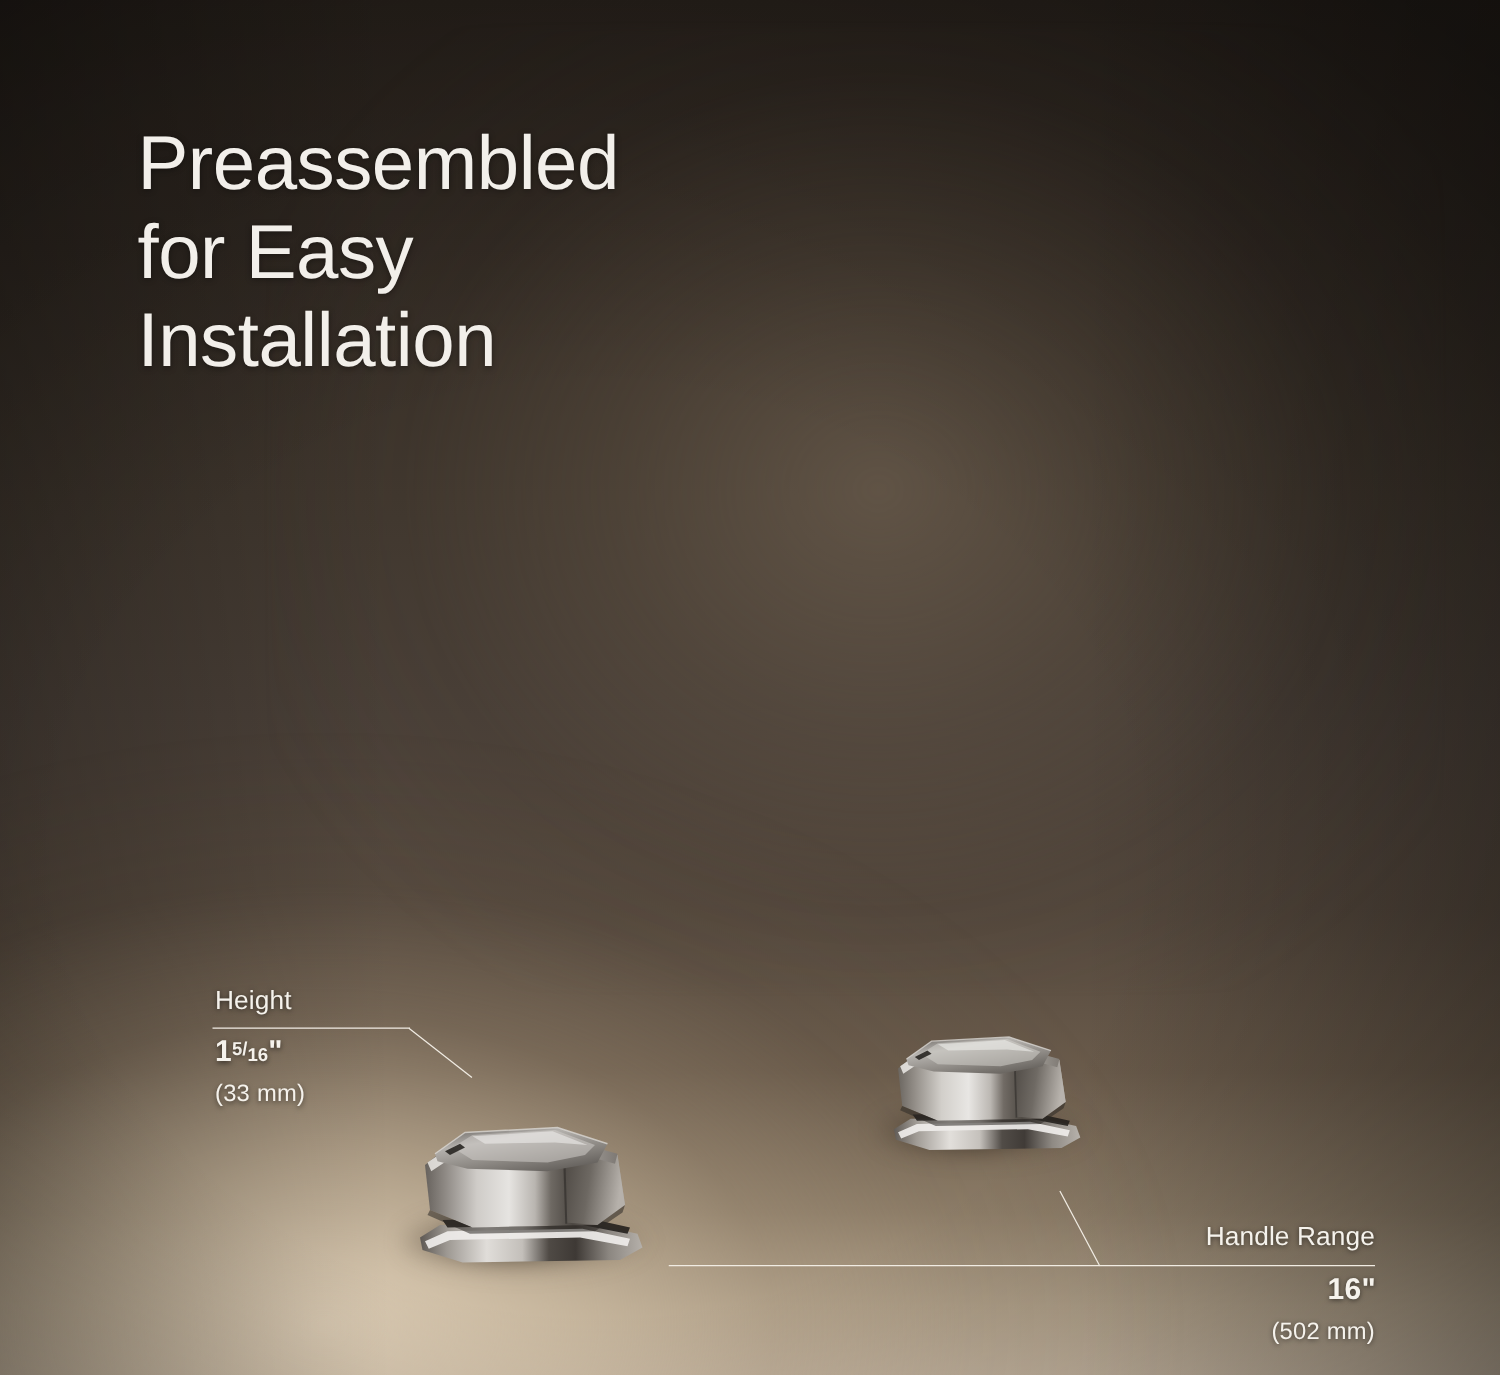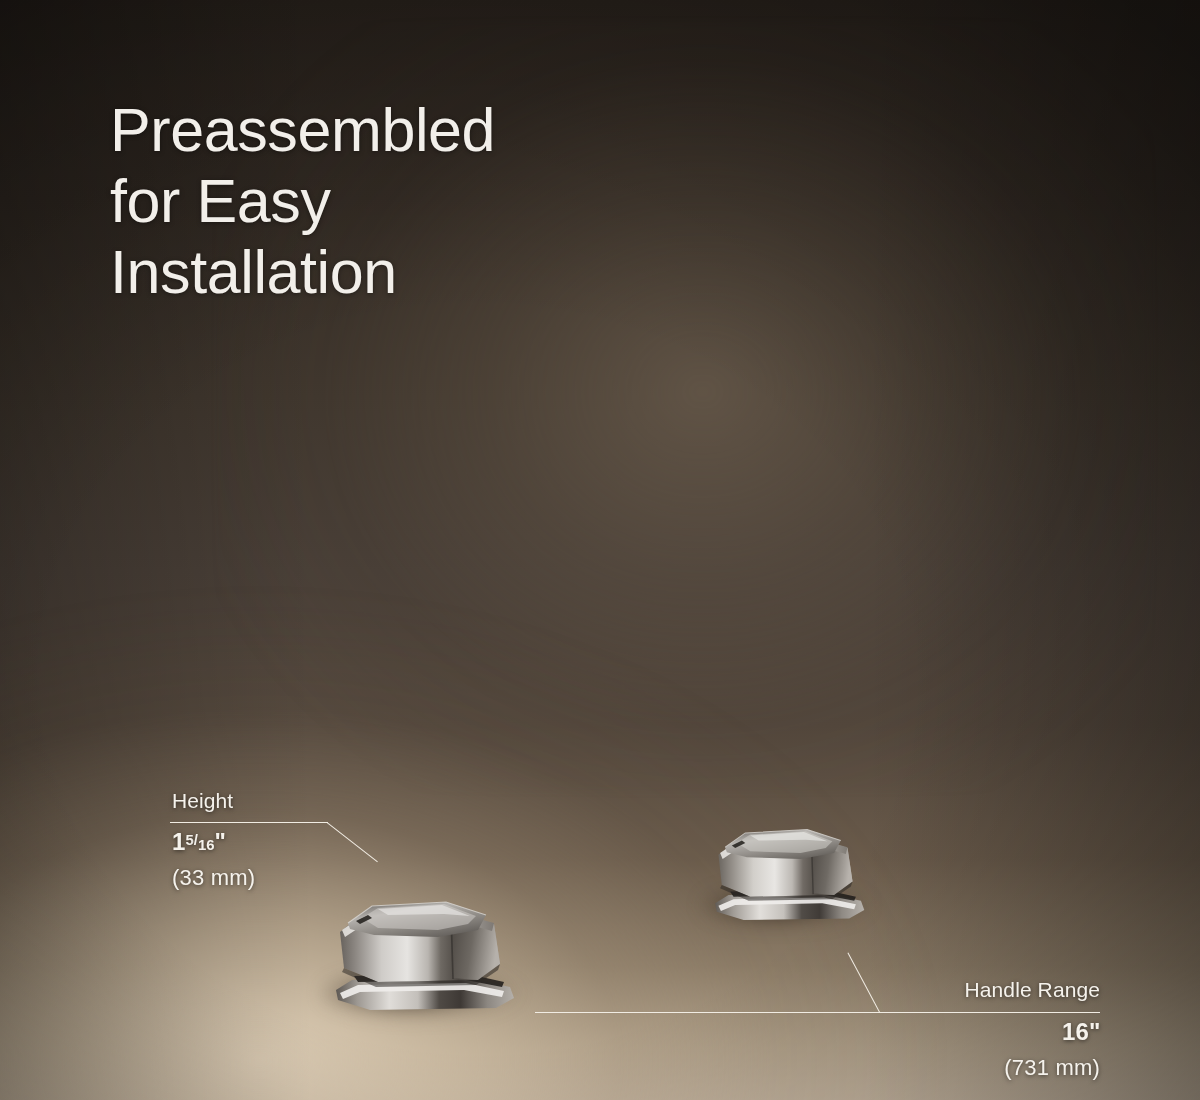--- a/index.html
+++ b/index.html
@@ -84,21 +84,21 @@
         rgba(0,0,0,0) 100%);
     filter:blur(9px);
   }
   .knob-wrap{position:absolute;left:0;top:0;}
 
   
   .rule{position:absolute;background:#f1ece3;height:1.4px;transform-origin:0 50%;}
   .callout{position:absolute;color:#f5f2ec;text-shadow:0 1px 4px rgba(0,0,0,.55);}
   .callout .lab{font-size:21px;font-weight:400;letter-spacing:.1px;}
   .callout .big{font-size:24px;font-weight:700;letter-spacing:.2px;}
-  .callout .mm{font-size:22px;font-weight:400;letter-spacing:.2px;}
+  .callout .mm{font-size:19px;font-weight:400;letter-spacing:.2px;}
   .callout .line-gap{height:9px;}
   .frac{font-size:.62em;position:relative;top:-.34em;letter-spacing:0;}
   .frac .den{position:relative;top:.34em;font-size:1em;}
   .prime{font-weight:700;letter-spacing:-.5px;}
   .ta-r{text-align:right;}
 </style>
 </head>
 <body>
 
 <div id="stage">
@@ -270,16 +270,16 @@
 
   <div class="callout ta-r" style="left:700px;top:978px;width:400px;">
     <div class="lab">Handle Range</div>
   </div>
 
   <div class="callout ta-r" style="left:700px;top:1018px;width:400px;">
     <div class="big">
       <span>16</span><span class="prime">"</span>
     </div>
     <div class="line-gap"></div>
-    <div class="mm">(731 mm)</div>
+    <div class="mm">(502 mm)</div>
   </div>
 
 </div>
 
 </body></html>

